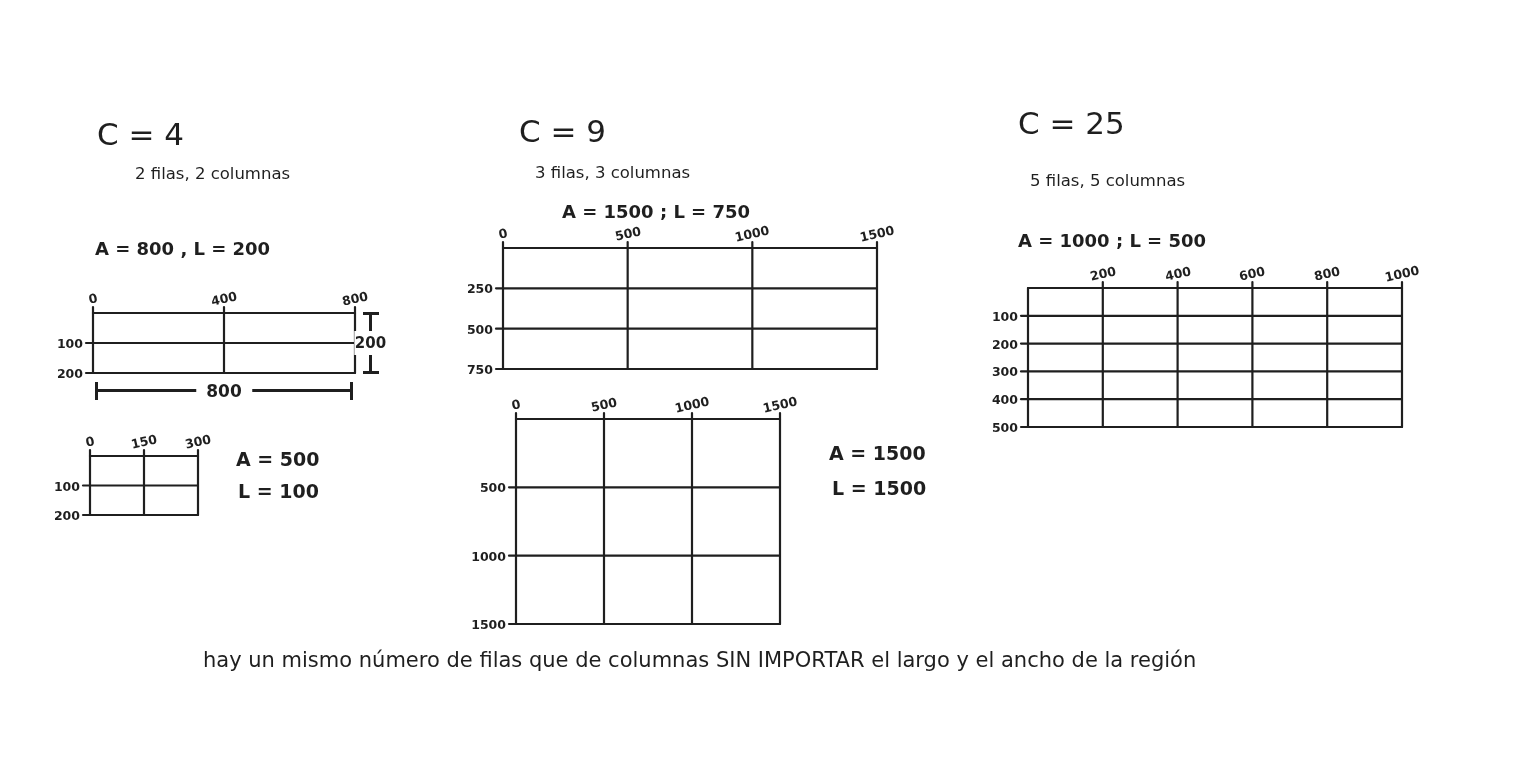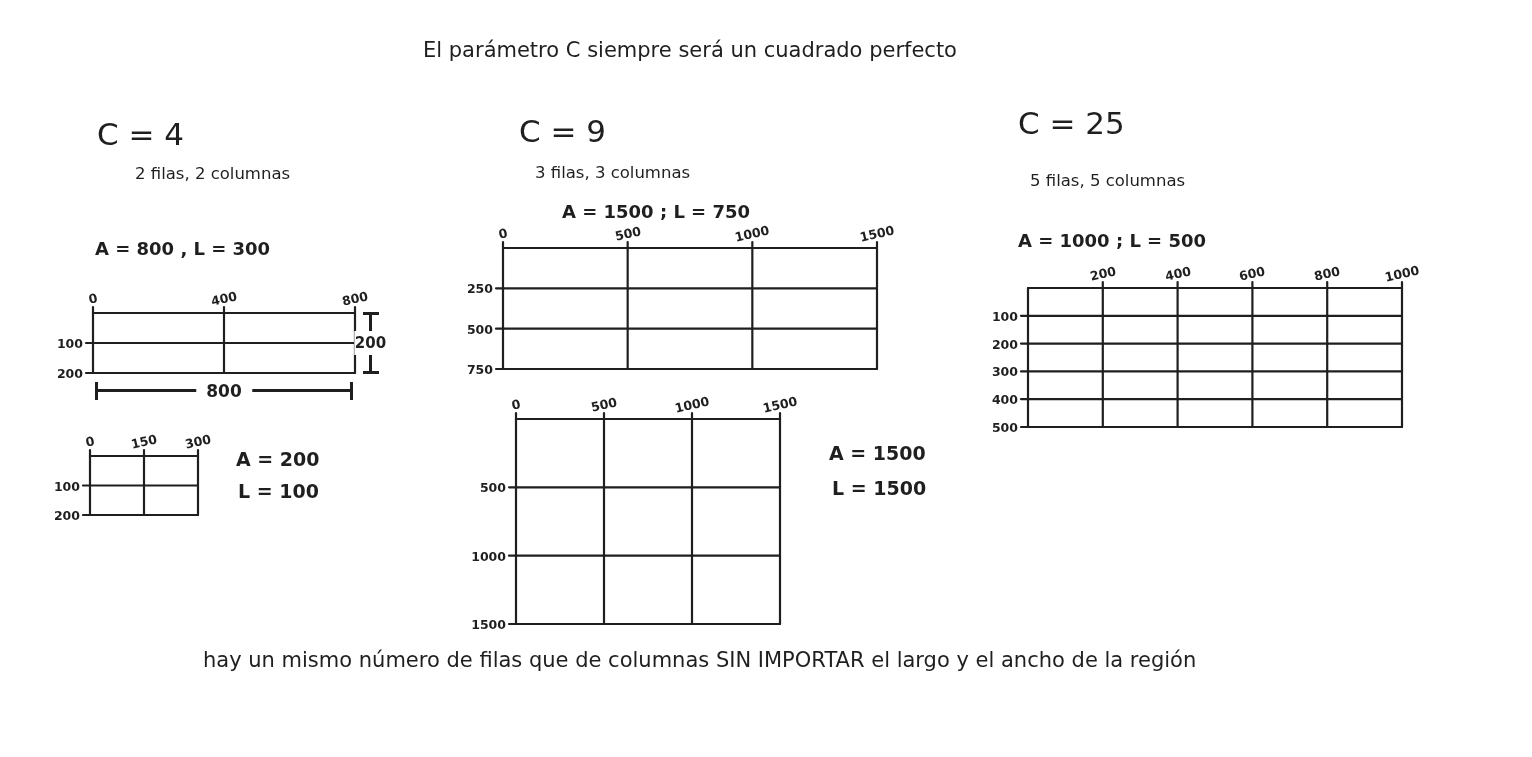--- a/index.html
+++ b/index.html
@@ -100,25 +100,24 @@
     position: absolute;
     left: 203px; top: 645px; width: 1130px;
     font-size: 21px; line-height: 1.43;
   }
 </style>
 </head>
 <body>
 
 <div class="canvas">
 
-  <div class="title">El parámetro C siempre será un cuadrado perfecto</div>
 
   <div class="heading pos-c4-heading">C = 4</div>
   <div class="subheading pos-c4-sub">2 filas, 2 columnas</div>
-  <div class="formula pos-c4-formula">A = 800 ,   L = 300</div>
+  <div class="formula pos-c4-formula">A = 800 ,   L = 200</div>
 
   <div class="grid pos-g-c4-main">
       <svg width="262" height="60" style="overflow: visible; display: block;">
         <line x1="0" y1="0" x2="0" y2="60" stroke="#1f1f1f" stroke-width="2.2" stroke-linecap="round"></line>
         <line x1="131" y1="0" x2="131" y2="60" stroke="#1f1f1f" stroke-width="2.2" stroke-linecap="round"></line>
         <line x1="262" y1="0" x2="262" y2="60" stroke="#1f1f1f" stroke-width="2.2" stroke-linecap="round"></line>
         <line x1="0" y1="0" x2="262" y2="0" stroke="#1f1f1f" stroke-width="2.2" stroke-linecap="round"></line>
         <line x1="0" y1="30" x2="262" y2="30" stroke="#1f1f1f" stroke-width="2.2" stroke-linecap="round"></line>
         <line x1="0" y1="60" x2="262" y2="60" stroke="#1f1f1f" stroke-width="2.2" stroke-linecap="round"></line>
         <line x1="0" y1="-6" x2="0" y2="0" stroke="#1f1f1f" stroke-width="2.2" stroke-linecap="round"></line>
@@ -153,21 +152,21 @@
         <line x1="108" y1="-6" x2="108" y2="0" stroke="#1f1f1f" stroke-width="2.2" stroke-linecap="round"></line>
         <line x1="-7" y1="29.5" x2="0" y2="29.5" stroke="#1f1f1f" stroke-width="2.2" stroke-linecap="round"></line>
         <line x1="-7" y1="59" x2="0" y2="59" stroke="#1f1f1f" stroke-width="2.2" stroke-linecap="round"></line>
       </svg>
       <span class="tick tick-top" style="left: 0px; top: -7px;">0</span>
       <span class="tick tick-top" style="left: 54px; top: -7px;">150</span>
       <span class="tick tick-top" style="left: 108px; top: -7px;">300</span>
       <span class="tick tick-left" style="left: -10px; top: 29.5px;">100</span>
       <span class="tick tick-left" style="left: -10px; top: 59px;">200</span>
     </div>
-  <div class="side-label pos-c4-small-a">A = 200</div>
+  <div class="side-label pos-c4-small-a">A = 500</div>
   <div class="side-label pos-c4-small-l">L = 100</div>
 
   <div class="heading pos-c9-heading">C = 9</div>
   <div class="subheading pos-c9-sub">3 filas, 3 columnas</div>
   <div class="formula pos-c9-formula">A = 1500 ;   L = 750</div>
 
   <div class="grid pos-g-c9-wide">
       <svg width="374" height="121" style="overflow: visible; display: block;">
         <line x1="0" y1="0" x2="0" y2="121" stroke="#1f1f1f" stroke-width="2.2" stroke-linecap="round"></line>
         <line x1="124.66666666666667" y1="0" x2="124.66666666666667" y2="121" stroke="#1f1f1f" stroke-width="2.2" stroke-linecap="round"></line>

